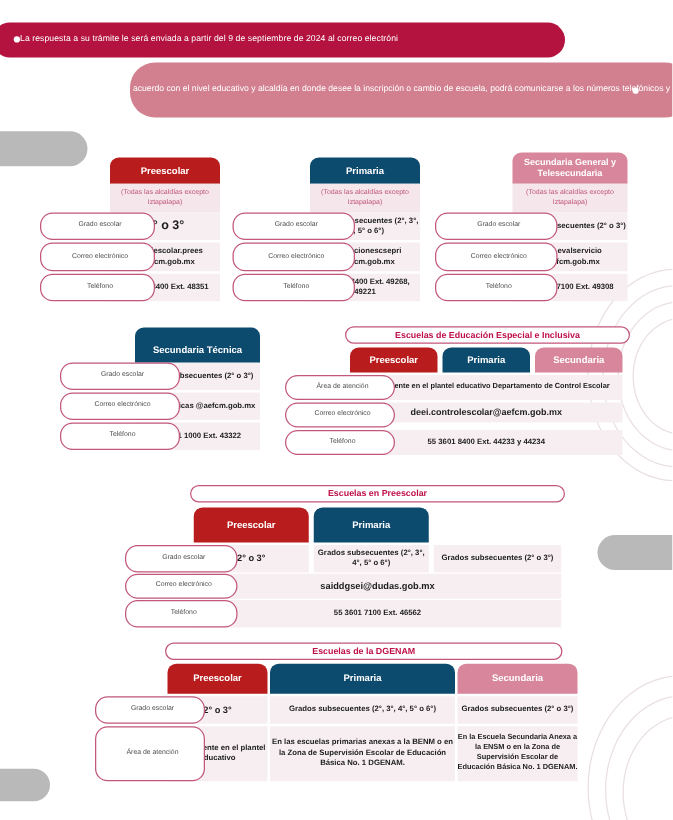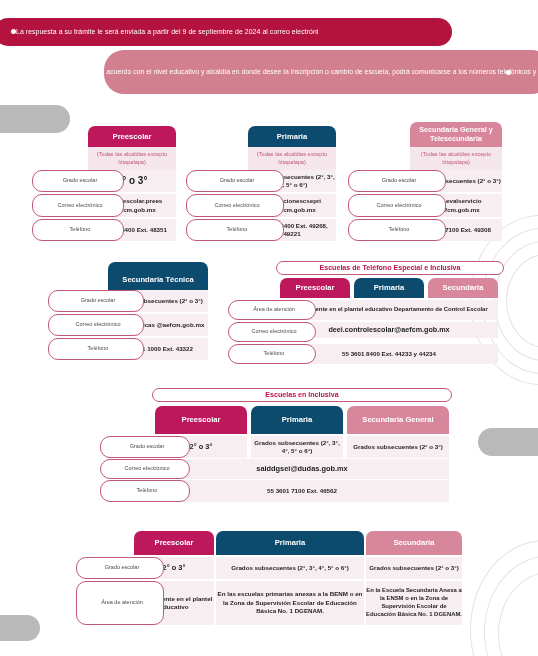--- a/index.html
+++ b/index.html
@@ -76,21 +76,21 @@
 
   .hdr {
     color: #ffffff;
     font-weight: bold;
     text-align: center;
     border-radius: 7px 7px 0 0;
     display: flex; align-items: center; justify-content: center;
     line-height: 1.2;
     font-size: 7.6px;
   }
-  .hdr.deep  { background: #be185d; }
+  .hdr.deep  { background: #b91c1c; }
   .hdr.mid   { background: #0c4a6e; }
   .hdr.light { background: #d8869b; }
 
   .subnote {
     background: #f4e6ea;
     color: #c2577a;
     font-size: 5.6px;
     line-height: 1.35;
     text-align: center;
     display: flex; align-items: center; justify-content: center;
@@ -225,58 +225,58 @@
   <div class="rowpill" style="left:48px; top:290px; width:96px; height:22px;">
     <span class="rowlabel">Grado escolar</span>
   </div>
   <div class="rowpill" style="left:48px; top:314px; width:96px; height:22px;">
     <span class="rowlabel">Correo electrónico</span>
   </div>
   <div class="rowpill" style="left:48px; top:338px; width:96px; height:22px;">
     <span class="rowlabel">Teléfono</span>
   </div>
 
-  <div class="pilltitle" style="left:276px; top:261px; width:228px; height:14px;">Escuelas de Teléfono Especial e Inclusiva</div>
+  <div class="pilltitle" style="left:276px; top:261px; width:228px; height:14px;">Escuelas de Educación Especial e Inclusiva</div>
   <div class="hdr deep" style="position:absolute; left:280px; top:278px; width:70px; height:20px; z-index:3;">Preescolar</div>
   <div class="hdr mid" style="position:absolute; left:354px; top:278px; width:70px; height:20px; z-index:3;">Primaria</div>
   <div class="hdr light" style="position:absolute; left:428px; top:278px; width:70px; height:20px; z-index:3;">Secundaria</div>
 
   <div class="cell tiny" style="left:280px; top:300px; width:218px; height:20px;">Directamente en el plantel educativo Departamento de Control Escolar</div>
   <div class="cell" style="left:280px; top:322px; width:218px; height:16px; font-size:7.2px;">deei.controlescolar@aefcm.gob.mx</div>
   <div class="cell small" style="left:280px; top:344px; width:218px; height:20px;">55 3601 8400 Ext. 44233 y 44234</div>
   <div class="rowpill" style="left:228px; top:300px; width:88px; height:20px;">
     <span class="rowlabel">Área de atención</span>
   </div>
   <div class="rowpill" style="left:228px; top:322px; width:88px; height:20px;">
     <span class="rowlabel">Correo electrónico</span>
   </div>
   <div class="rowpill" style="left:228px; top:344px; width:88px; height:20px;">
     <span class="rowlabel">Teléfono</span>
   </div>
 
-  <div class="pilltitle" style="left:152px; top:388px; width:300px; height:14px;">Escuelas en Inclusiva</div>
+  <div class="pilltitle" style="left:152px; top:388px; width:300px; height:14px;">Escuelas en Preescolar</div>
   <div class="hdr deep" style="position:absolute; left:155px; top:406px; width:92px; height:28px; z-index:3;">Preescolar</div>
   <div class="hdr mid" style="position:absolute; left:251px; top:406px; width:92px; height:28px; z-index:3;">Primaria</div>
-  <div class="hdr light" style="position:absolute; left:347px; top:406px; width:102px; height:28px; z-index:3;">Secundaria General</div>
 
   <div class="cell" style="left:155px; top:436px; width:92px; height:22px; font-size:7.4px;">2° o 3°</div>
   <div class="cell small" style="left:251px; top:436px; width:92px; height:22px;">Grados subsecuentes (2°, 3°, 4°, 5° o 6°)</div>
   <div class="cell small" style="left:347px; top:436px; width:102px; height:22px;">Grados subsecuentes (2° o 3°)</div>
   <div class="cell" style="left:155px; top:459px; width:294px; height:20px; font-size:7.4px;">saiddgsei@dudas.gob.mx</div>
   <div class="cell small" style="left:155px; top:480px; width:294px; height:22px;">55 3601 7100 Ext. 46562</div>
   <div class="rowpill" style="left:100px; top:436px; width:90px; height:22px;">
     <span class="rowlabel">Grado escolar</span>
   </div>
   <div class="rowpill" style="left:100px; top:459px; width:90px; height:20px;">
     <span class="rowlabel">Correo electrónico</span>
   </div>
   <div class="rowpill" style="left:100px; top:480px; width:90px; height:22px;">
     <span class="rowlabel">Teléfono</span>
   </div>
 
+  <div class="pilltitle" style="left:132px; top:514px; width:318px; height:14px;">Escuelas de la DGENAM</div>
   <div class="hdr deep" style="position:absolute; left:134px; top:531px; width:80px; height:24px; z-index:3;">Preescolar</div>
   <div class="hdr mid" style="position:absolute; left:216px; top:531px; width:148px; height:24px; z-index:3;">Primaria</div>
   <div class="hdr light" style="position:absolute; left:366px; top:531px; width:96px; height:24px; z-index:3;">Secundaria</div>
 
   <div class="cell" style="left:134px; top:557px; width:80px; height:22px; font-size:7.4px;">2° o 3°</div>
   <div class="cell small" style="left:216px; top:557px; width:148px; height:22px;">Grados subsecuentes (2°, 3°, 4°, 5° o 6°)</div>
   <div class="cell small" style="left:366px; top:557px; width:96px; height:22px;">Grados subsecuentes (2° o 3°)</div>
 
   <div class="cell small" style="left:134px; top:581px; width:80px; height:44px;">Directamente en el plantel educativo</div>
   <div class="cell small" style="left:216px; top:581px; width:148px; height:44px;">En las escuelas primarias anexas a la BENM o en la Zona de Supervisión Escolar de Educación Básica No. 1 DGENAM.</div>

